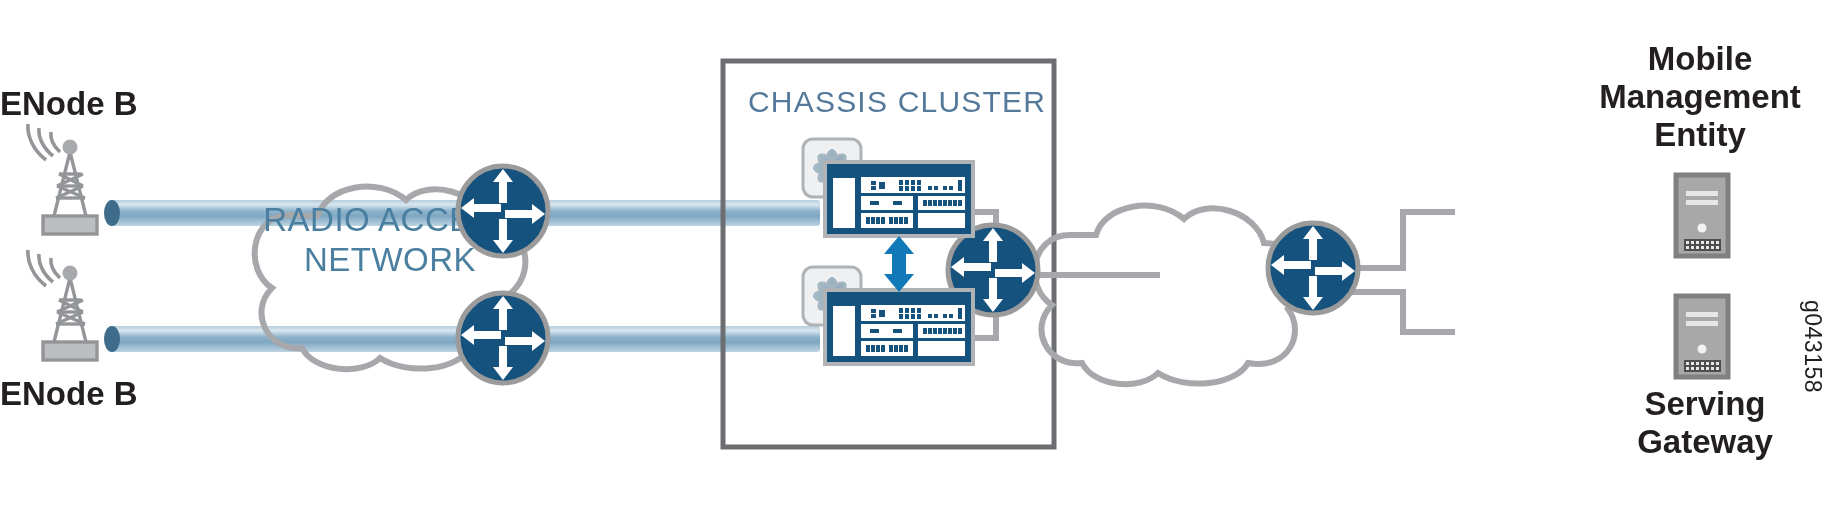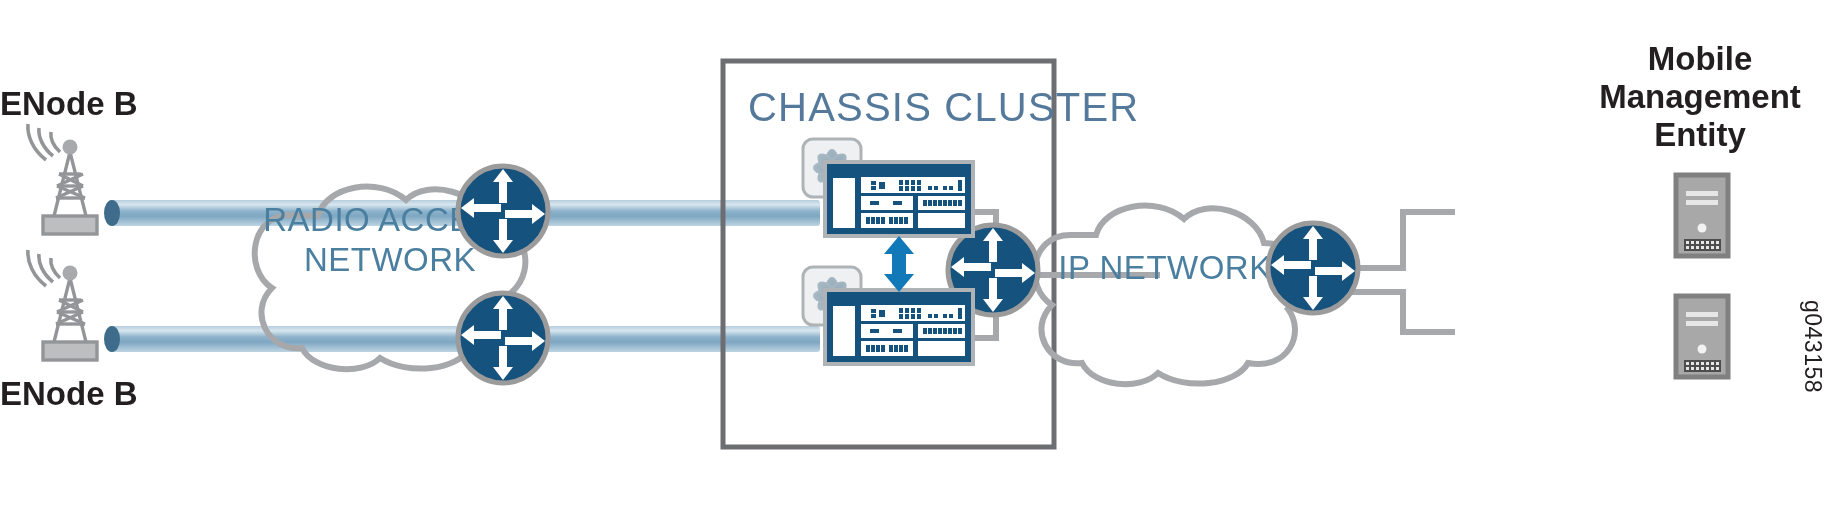--- a/index.html
+++ b/index.html
@@ -1,20 +1,20 @@
 <!DOCTYPE html>
 <html><head>
 <meta charset="utf-8">
 <style>
   html,body{margin:0;padding:0;background:#ffffff;}
   body{width:1842px;height:515px;overflow:hidden;font-family:"Liberation Sans",sans-serif;}
   #stage{position:relative;width:1842px;height:515px;background:#fff;}
   .lbl{position:absolute;color:#231f20;font-size:33px;line-height:38px;text-align:center;white-space:pre-line;font-weight:bold;}
   .cloudlbl{position:absolute;color:#4a7fa0;font-size:33px;line-height:40px;text-align:center;letter-spacing:.5px;white-space:pre-line;}
-  .boxlbl{position:absolute;color:#54799a;font-size:40px;letter-spacing:1.2px;white-space:nowrap;}
+  .boxlbl{position:absolute;color:#54799a;font-size:30px;letter-spacing:1.2px;white-space:nowrap;}
   .wm{position:absolute;color:#231f20;font-size:23px;letter-spacing:.5px;
       transform:rotate(90deg);transform-origin:left top;white-space:nowrap;}
   svg{display:block;overflow:visible;}
   .abs{position:absolute;}
 </style>
 </head>
 <body>
 
 <div id="stage">
 
@@ -89,21 +89,20 @@
     <path d="M70,90
              C30,90 24,142 52,160
              C28,184 48,222 82,218
              C94,242 140,246 158,228
              C186,246 236,240 248,218
              C288,226 306,188 288,164
              C314,140 300,98 264,98
              C256,66 206,52 184,74
              C156,50 104,60 96,90 Z" fill="none" stroke="#a6a8ab" stroke-width="6" stroke-linecap="round"></path>
   </svg>
-  <div class="cloudlbl" style="left:1045px;top:248px;width:240px;">IP NETWORK</div>
 
   <div class="lbl" style="left:0px;top:85px;width:150px;text-align:left;">ENode B</div>
   <svg class="abs" style="left:26px;top:130px;width:86px;height:110px">
     <g stroke="#939598" fill="none" stroke-width="3.4">
       <path d="M34,22 C27,16 24,8 25,2" stroke-width="3.6"></path>
       <path d="M27,26 C17,18 12,7 13,-2" stroke-width="3.6"></path>
       <path d="M20,30 C7,20 1,6 2,-6" stroke-width="3.6"></path>
       <path d="M44,22 L28,86"></path>
       <path d="M44,22 L60,86"></path>
       <path d="M33,44 L55,44"></path>
@@ -367,16 +366,18 @@
       <rect x="42" y="68" width="3" height="3"></rect>
       <rect x="12" y="73" width="3" height="3"></rect>
         <rect x="17" y="73" width="3" height="3"></rect>
       <rect x="22" y="73" width="3" height="3"></rect>
         <rect x="27" y="73" width="3" height="3"></rect>
       <rect x="32" y="73" width="3" height="3"></rect>
         <rect x="37" y="73" width="3" height="3"></rect>
       <rect x="42" y="73" width="3" height="3"></rect>
     </g>
   </svg>
+  <div class="lbl" style="left:1580px;top:385px;width:250px;">Serving
+Gateway</div>
 
   <div class="wm" style="left:1826px;top:300px;">g043158</div>
 
 </div>
 
 </body></html>

